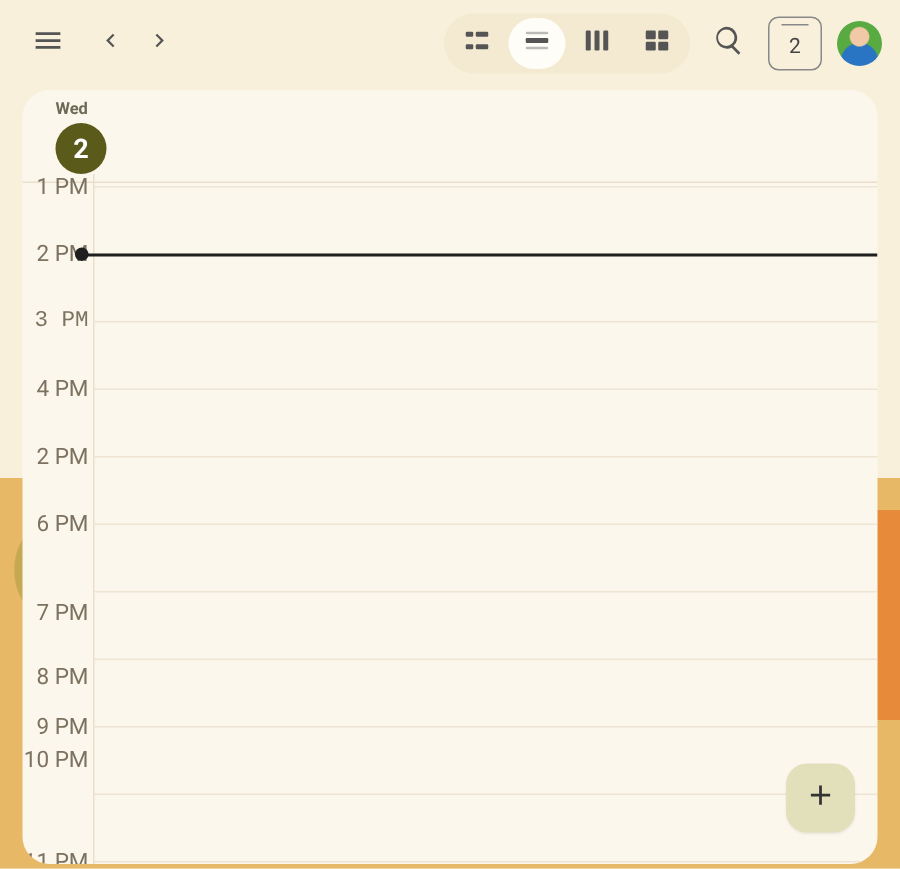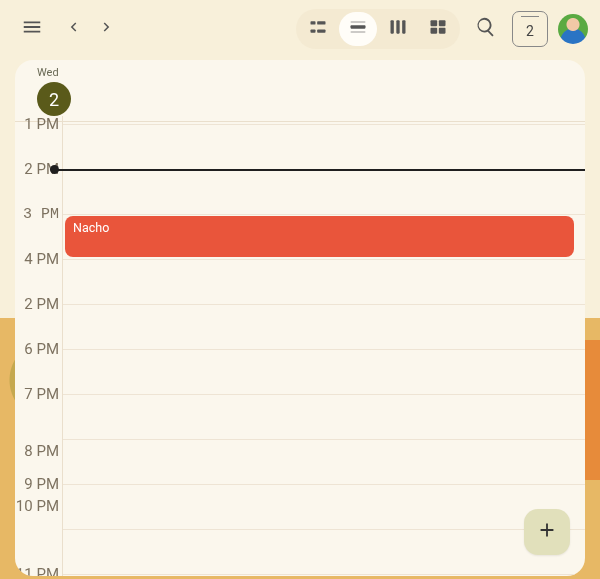--- a/index.html
+++ b/index.html
@@ -104,20 +104,21 @@
     border-radius: 18px;
     z-index: 1;
     overflow: hidden;
   }
   .day-header {
     height: 62px;
     display: flex; flex-direction: column; align-items: flex-start;
     padding-left: 22px;
     justify-content: center;
     position: relative;
+    font-weight: bold;
   }
   .day-header::after{
     content:"";
     position:absolute; left:0; right:0; bottom:0;
     height:1px; background:#eadfcc;
   }
   .dow {
     font-size: 11px;
     color: #6a6a55;
   }
@@ -289,21 +290,21 @@
   </div>
 
   <div class="timegrid">
     <div class="gutter" id="gutter">
         <div class="hour-label" style="top: 8px;">1 PM</div>
         <div class="hour-label" style="top: 53px;">2 PM</div>
         <div class="hour-label" style="top: 98px; font-family: Liberation Mono, monospace;">3 PM</div>
         <div class="hour-label" style="top: 143px;">4 PM</div>
         <div class="hour-label" style="top: 188px;">2 PM</div>
         <div class="hour-label" style="top: 233px;">6 PM</div>
-        <div class="hour-label" style="top: 278px;">7 PM</div>
+        <div class="hour-label" style="top: 292px;">7 PM</div>
         <div class="hour-label" style="top: 323px; margin-top: 12px;">8 PM</div>
         <div class="hour-label" style="top: 368px;">9 PM</div>
         <div class="hour-label" style="top: 390px;">10 PM</div>
         <div class="hour-label" style="top: 458px;">11 PM</div>
       </div>
     <div class="gutter-border"></div>
     <div class="gridlines" id="gridlines">
         <div class="gridline" style="top: 8px;"></div>
         <div class="gridline" style="top: 53px;"></div>
         <div class="gridline" style="top: 98px;"></div>
@@ -312,21 +313,20 @@
         <div class="gridline" style="top: 233px;"></div>
         <div class="gridline" style="top: 278px;"></div>
         <div class="gridline" style="top: 323px;"></div>
         <div class="gridline" style="top: 368px;"></div>
         <div class="gridline" style="top: 413px;"></div>
         <div class="gridline" style="top: 458px;"></div>
       </div>
   <div class="now-line" style="top: 53px;">
         <div class="now-dot"></div>
       </div>
-      <div class="event" style="top: 100px; height: 41px; background: rgb(233, 85, 59);"><span>Nacho</span></div>
     </div>
 </div>
 
 <div class="fab">
   <span>
     <svg viewBox="0 0 24 24">
         <path d="M11 5h2v6h6v2h-6v6h-2v-6H5v-2h6z"></path>
       </svg>
   </span>
 </div>

